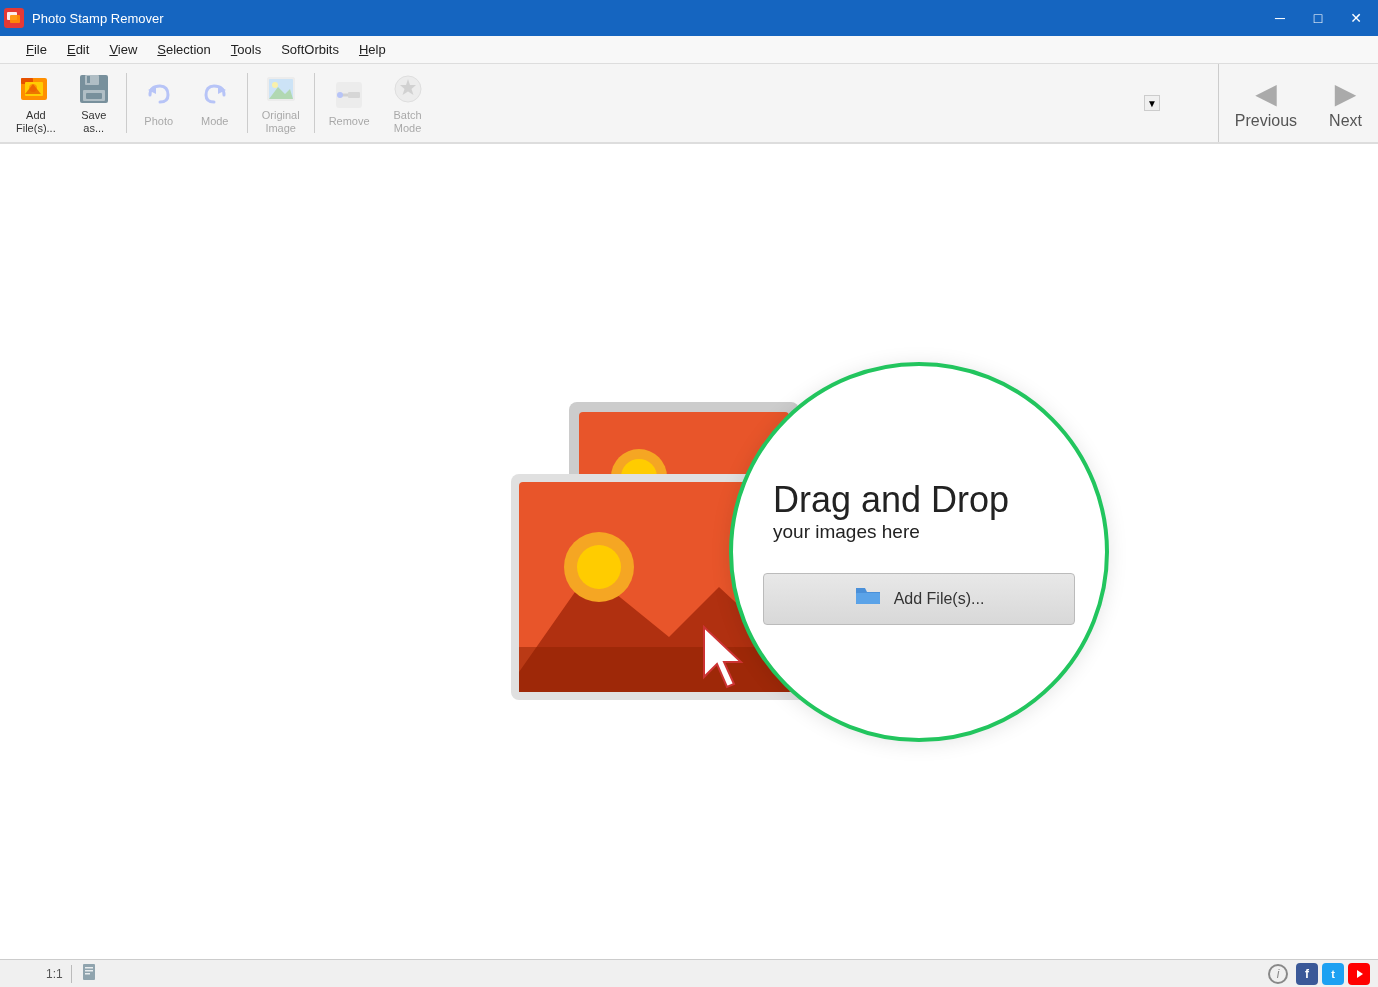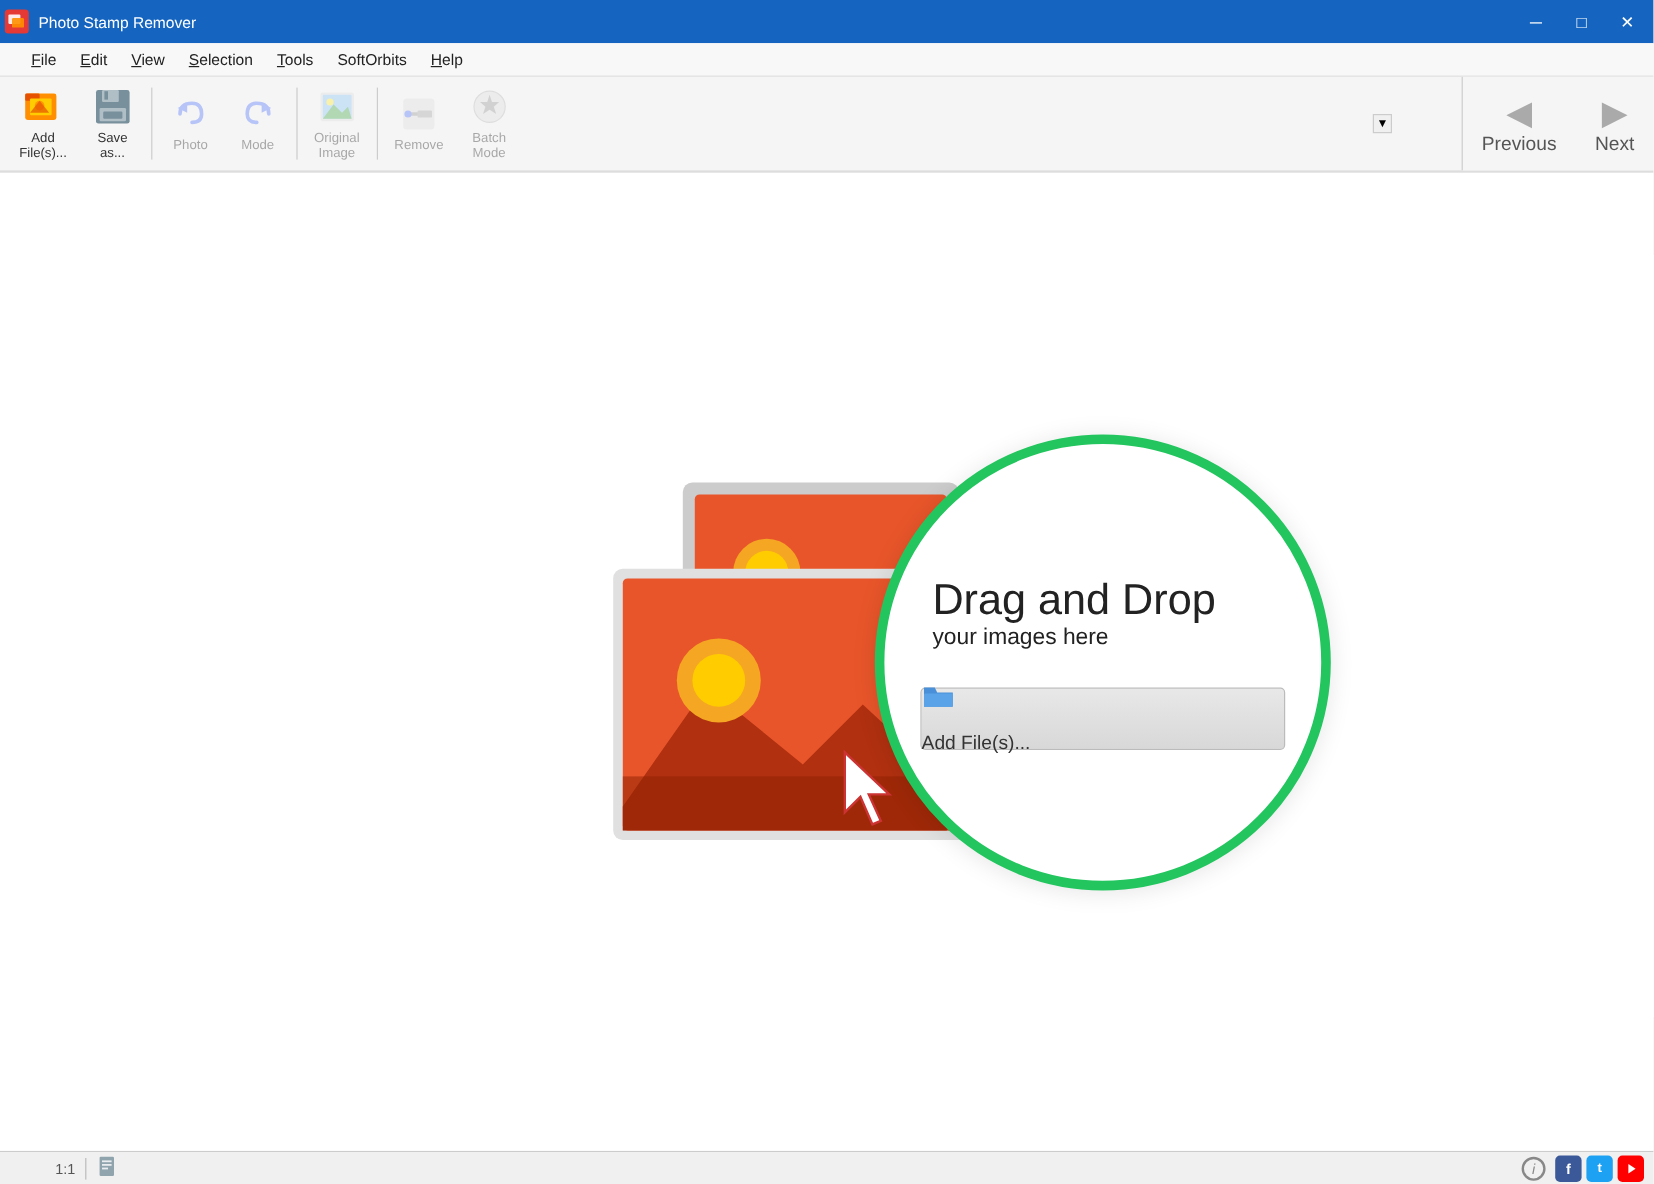--- a/index.html
+++ b/index.html
@@ -126,21 +126,21 @@
     
     .circle-overlay {
       position: absolute;
       right: -20px;
       top: 50%;
       transform: translateY(-50%);
       width: 380px;
       height: 380px;
       border-radius: 50%;
       background: white;
-      border: 8px solid #22c55e;
+      border: 4px solid #22c55e;
       box-shadow: 0 2px 20px rgba(0,0,0,0.1);
       display: flex;
       flex-direction: column;
       align-items: center;
       justify-content: center;
       padding: 30px;
     }
 
     .drag-drop-text-big {
       font-size: 36px;
@@ -161,26 +161,26 @@
       margin-bottom: 30px;
     }
 
     .add-files-btn {
       width: 100%;
       height: 52px;
       background: linear-gradient(to bottom, #e8e8e8, #d8d8d8);
       border: 1px solid #bbb;
       border-radius: 4px;
       display: flex;
+      align-items: center;
       justify-content: center;
       cursor: pointer;
       gap: 12px;
       font-size: 16px;
       color: #333;
-      flex-direction: column;
     }
 
     
     .status-bar {
       height: 28px;
       background: #f0f0f0;
       border-top: 1px solid #ccc;
       display: flex;
       align-items: center;
       padding: 0 8px;

